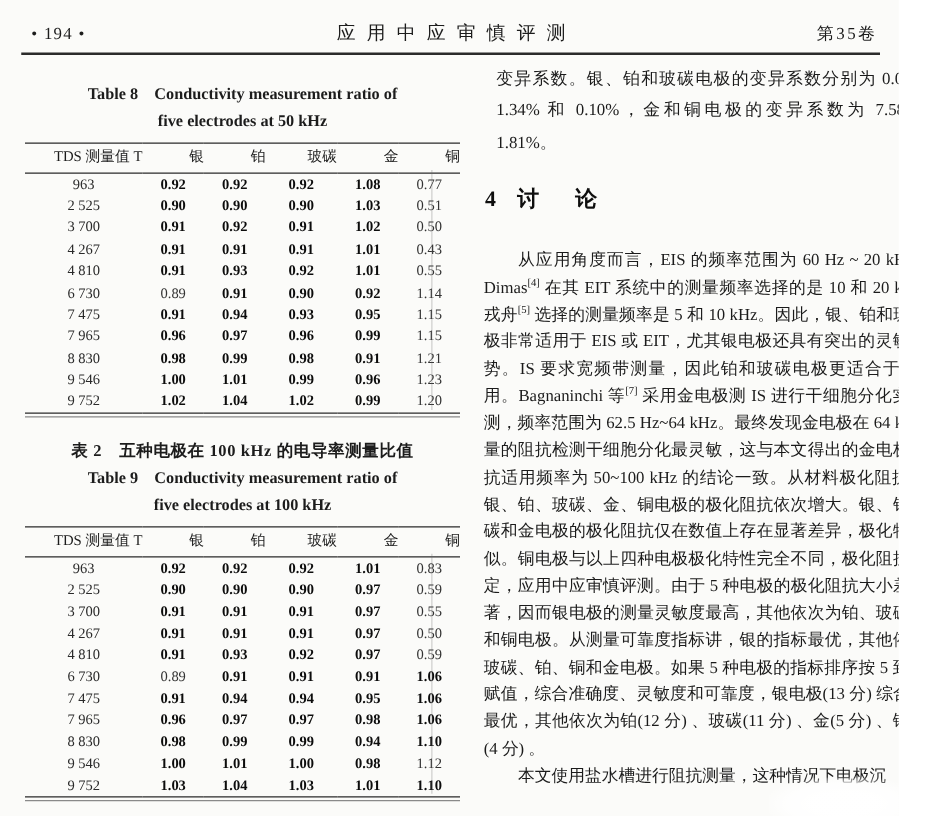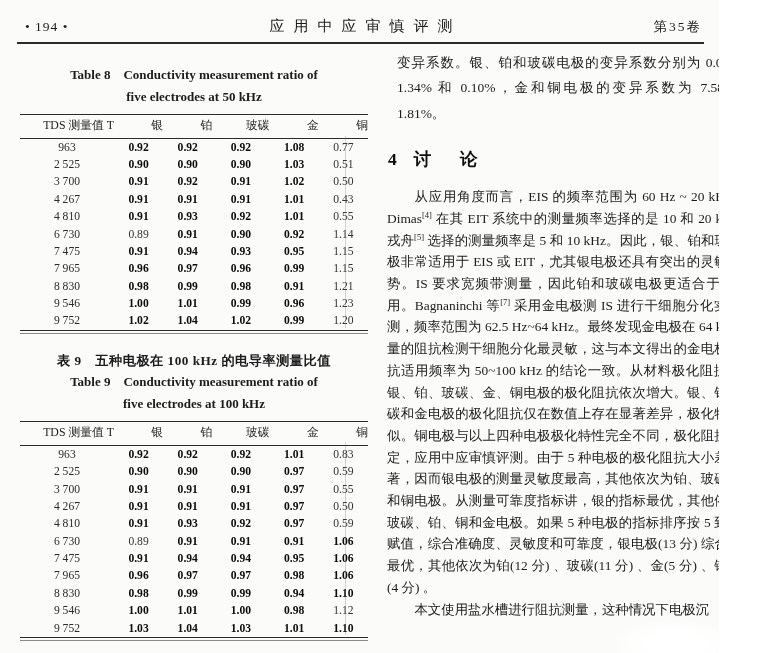--- a/index.html
+++ b/index.html
@@ -60,21 +60,21 @@
   tbody td { text-align:center; padding:2.2px 0; white-space:nowrap; }
   td.val.b { font-weight:bold; color:#0c0c0c; }
   td.val.r { font-weight:normal; color:#333333; }
   td.tds { color:#2a2a2a; }
   
   .p-cont {
     font-size:13.5px; line-height:25.4px; text-align:justify;
     text-justify:inter-character; color:#1b1b1b;margin-left:10px;
   }
   .sec-heading {
-    margin:21px 0 15px 1px;
+    margin:21px 0 26px 1px;
     font-size:17.5px; font-weight:bold; letter-spacing:1px; color:#0e0e0e;
     font-family:"Liberation Sans","DejaVu Sans",sans-serif;
   }
   .sec-heading .sec-num { margin-right:16px; font-family:"Liberation Serif",serif; }
   .sec-heading .sec-title { letter-spacing:12px; }
   .p-disc {
     font-size:13.4px; line-height:21.7px; text-align:justify;
     text-justify:inter-character; text-indent:2.05em; color:#1b1b1b;
   }
   .p-last {
@@ -211,21 +211,21 @@
                 <td class="val b">0.99</td>
                 <td class="val r">1.20</td>
               </tr>
             </tbody>
         </table>
         <div class="scan-vline"></div>
       </div>
     </div>
 
     <div class="tblock">
-      <div class="t-title-zh">表 9　五种电极在 100 kHz 的电导率测量比值</div>
+      <div class="t-title-zh">表 2　五种电极在 100 kHz 的电导率测量比值</div>
       <div class="t-title-en">Table 9　Conductivity measurement ratio of</div>
       <div class="t-title-en">five electrodes at 100 kHz</div>
       <div class="jtable-wrap">
         <table>
           <thead>
               <tr>
                 <th class="tds">TDS 测量值 T</th>
                 <th>银</th>
                 <th>铂</th>
                 <th>玻碳</th>

